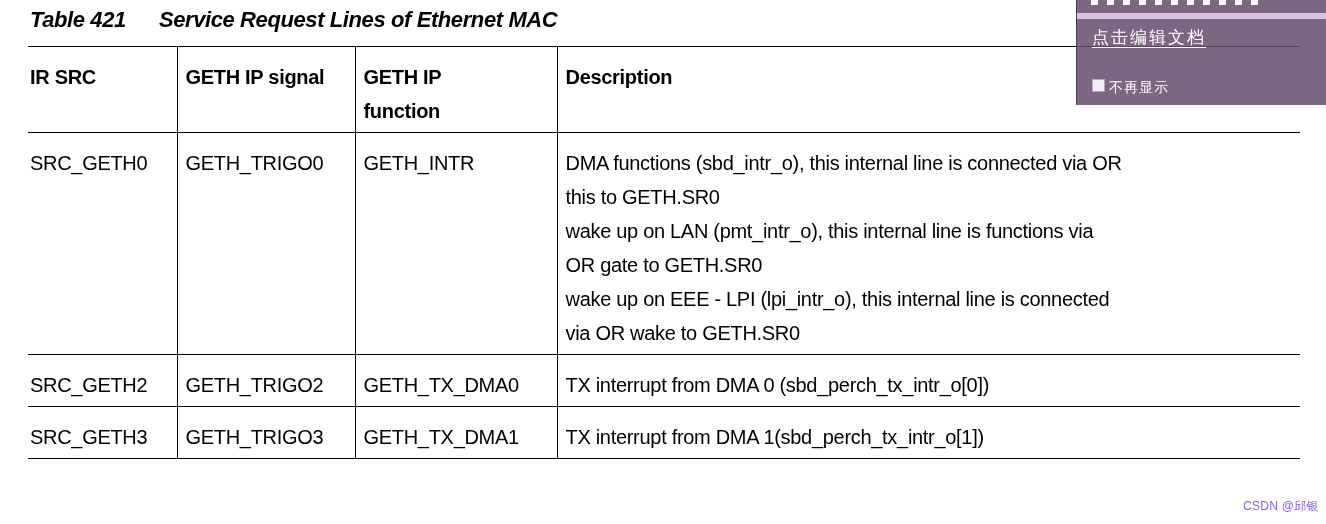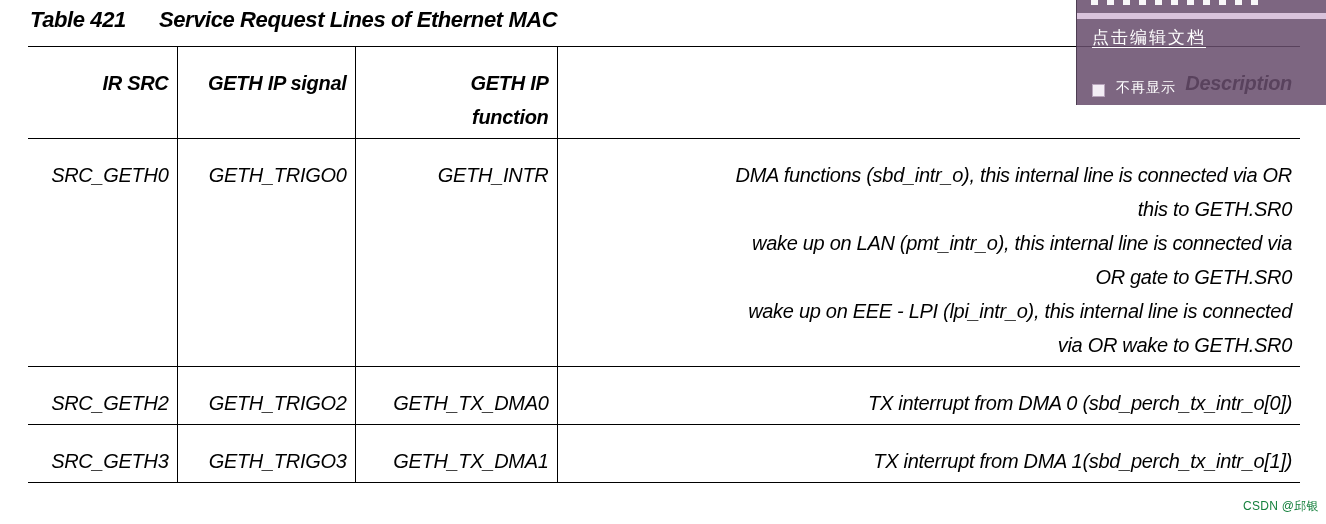--- a/index.html
+++ b/index.html
@@ -25,25 +25,24 @@
   
   table.doc-table {
     position:absolute; left:28px; top:46px;
     width:1272px;
     border-collapse:collapse; table-layout:fixed;
     border-top:1.5px solid #000;
     border-bottom:1.5px solid #000;
   }
   .doc-table tr { border-top:1.5px solid #000; }
   .doc-table th, .doc-table td {
-    vertical-align:top; text-align:right;
+    vertical-align:top; text-align:left;
     font-size:20px; line-height:34px; letter-spacing:-0.3px;
-    padding:19px 8px 4px 2px;
+    padding:13px 8px 4px 2px;
     overflow:hidden;
-    font-style:italic;
   }
   .doc-table th { font-weight:bold; }
   .doc-table th + th, .doc-table td + td {
     border-left:1.5px solid #000;
     padding-left:8px;
     margin-top:48px;
   }
   .doc-table tr.row-tall td { height:220px; }
   .doc-table tr.row-med  td { height:78px; }
   .doc-table tr.row-thin td { height:42px; }
@@ -71,32 +70,32 @@
     text-decoration:underline; text-underline-offset:4px;
     cursor:pointer; white-space:nowrap;
   }
   .popup-desc {
     position:absolute; top:54px; left:15px;
     font-size:13px; letter-spacing:0.5px; white-space:nowrap;
     color:#f4eef6;
   }
   .popup-check-row {
     position:absolute; top:79px; left:15px;
-    display:flex; align-items:flex-end; gap:11px;
+    display:flex; align-items:flex-start; gap:4px;
     font-size:14px; letter-spacing:1px; cursor:pointer;
   }
   .popup-checkbox {
     width:13px; height:13px; flex:0 0 auto;
     background:#f3edf5; border:1px solid #b7a3bb;
   }
 
   
   .watermark {
     position:absolute; left:1243px; top:498px;
-    font-size:12px; color:#15803d; letter-spacing:0.3px;
+    font-size:12px; color:#8b5cf6; letter-spacing:0.3px;
     white-space:nowrap;
     text-shadow:0 0 2px #ffffff;
   }
 </style>
 </head>
 <body>
 
 <div class="doc-title">
   <span class="title-num">Table 421</span><span>Service Request Lines of Ethernet MAC</span>
 </div>
@@ -125,21 +124,21 @@
     </th>
   </tr>
 
   <tr class="row-tall">
     <td>SRC_GETH0</td>
     <td>GETH_TRIGO0</td>
     <td>GETH_INTR</td>
     <td>
       <div class="cell-line">DMA functions (sbd_intr_o), this internal line is connected via OR</div>
       <div class="cell-line">this to GETH.SR0</div>
-      <div class="cell-line">wake up on LAN (pmt_intr_o), this internal line is connected via</div>
+      <div class="cell-line">wake up on LAN (pmt_intr_o), this internal line is functions via</div>
       <div class="cell-line">OR gate to GETH.SR0</div>
       <div class="cell-line">wake up on EEE - LPI (lpi_intr_o), this internal line is connected</div>
       <div class="cell-line">via OR wake to GETH.SR0</div>
     </td>
   </tr>
 
 
   <tr class="row-thin">
     <td>SRC_GETH2</td>
     <td>GETH_TRIGO2</td>

